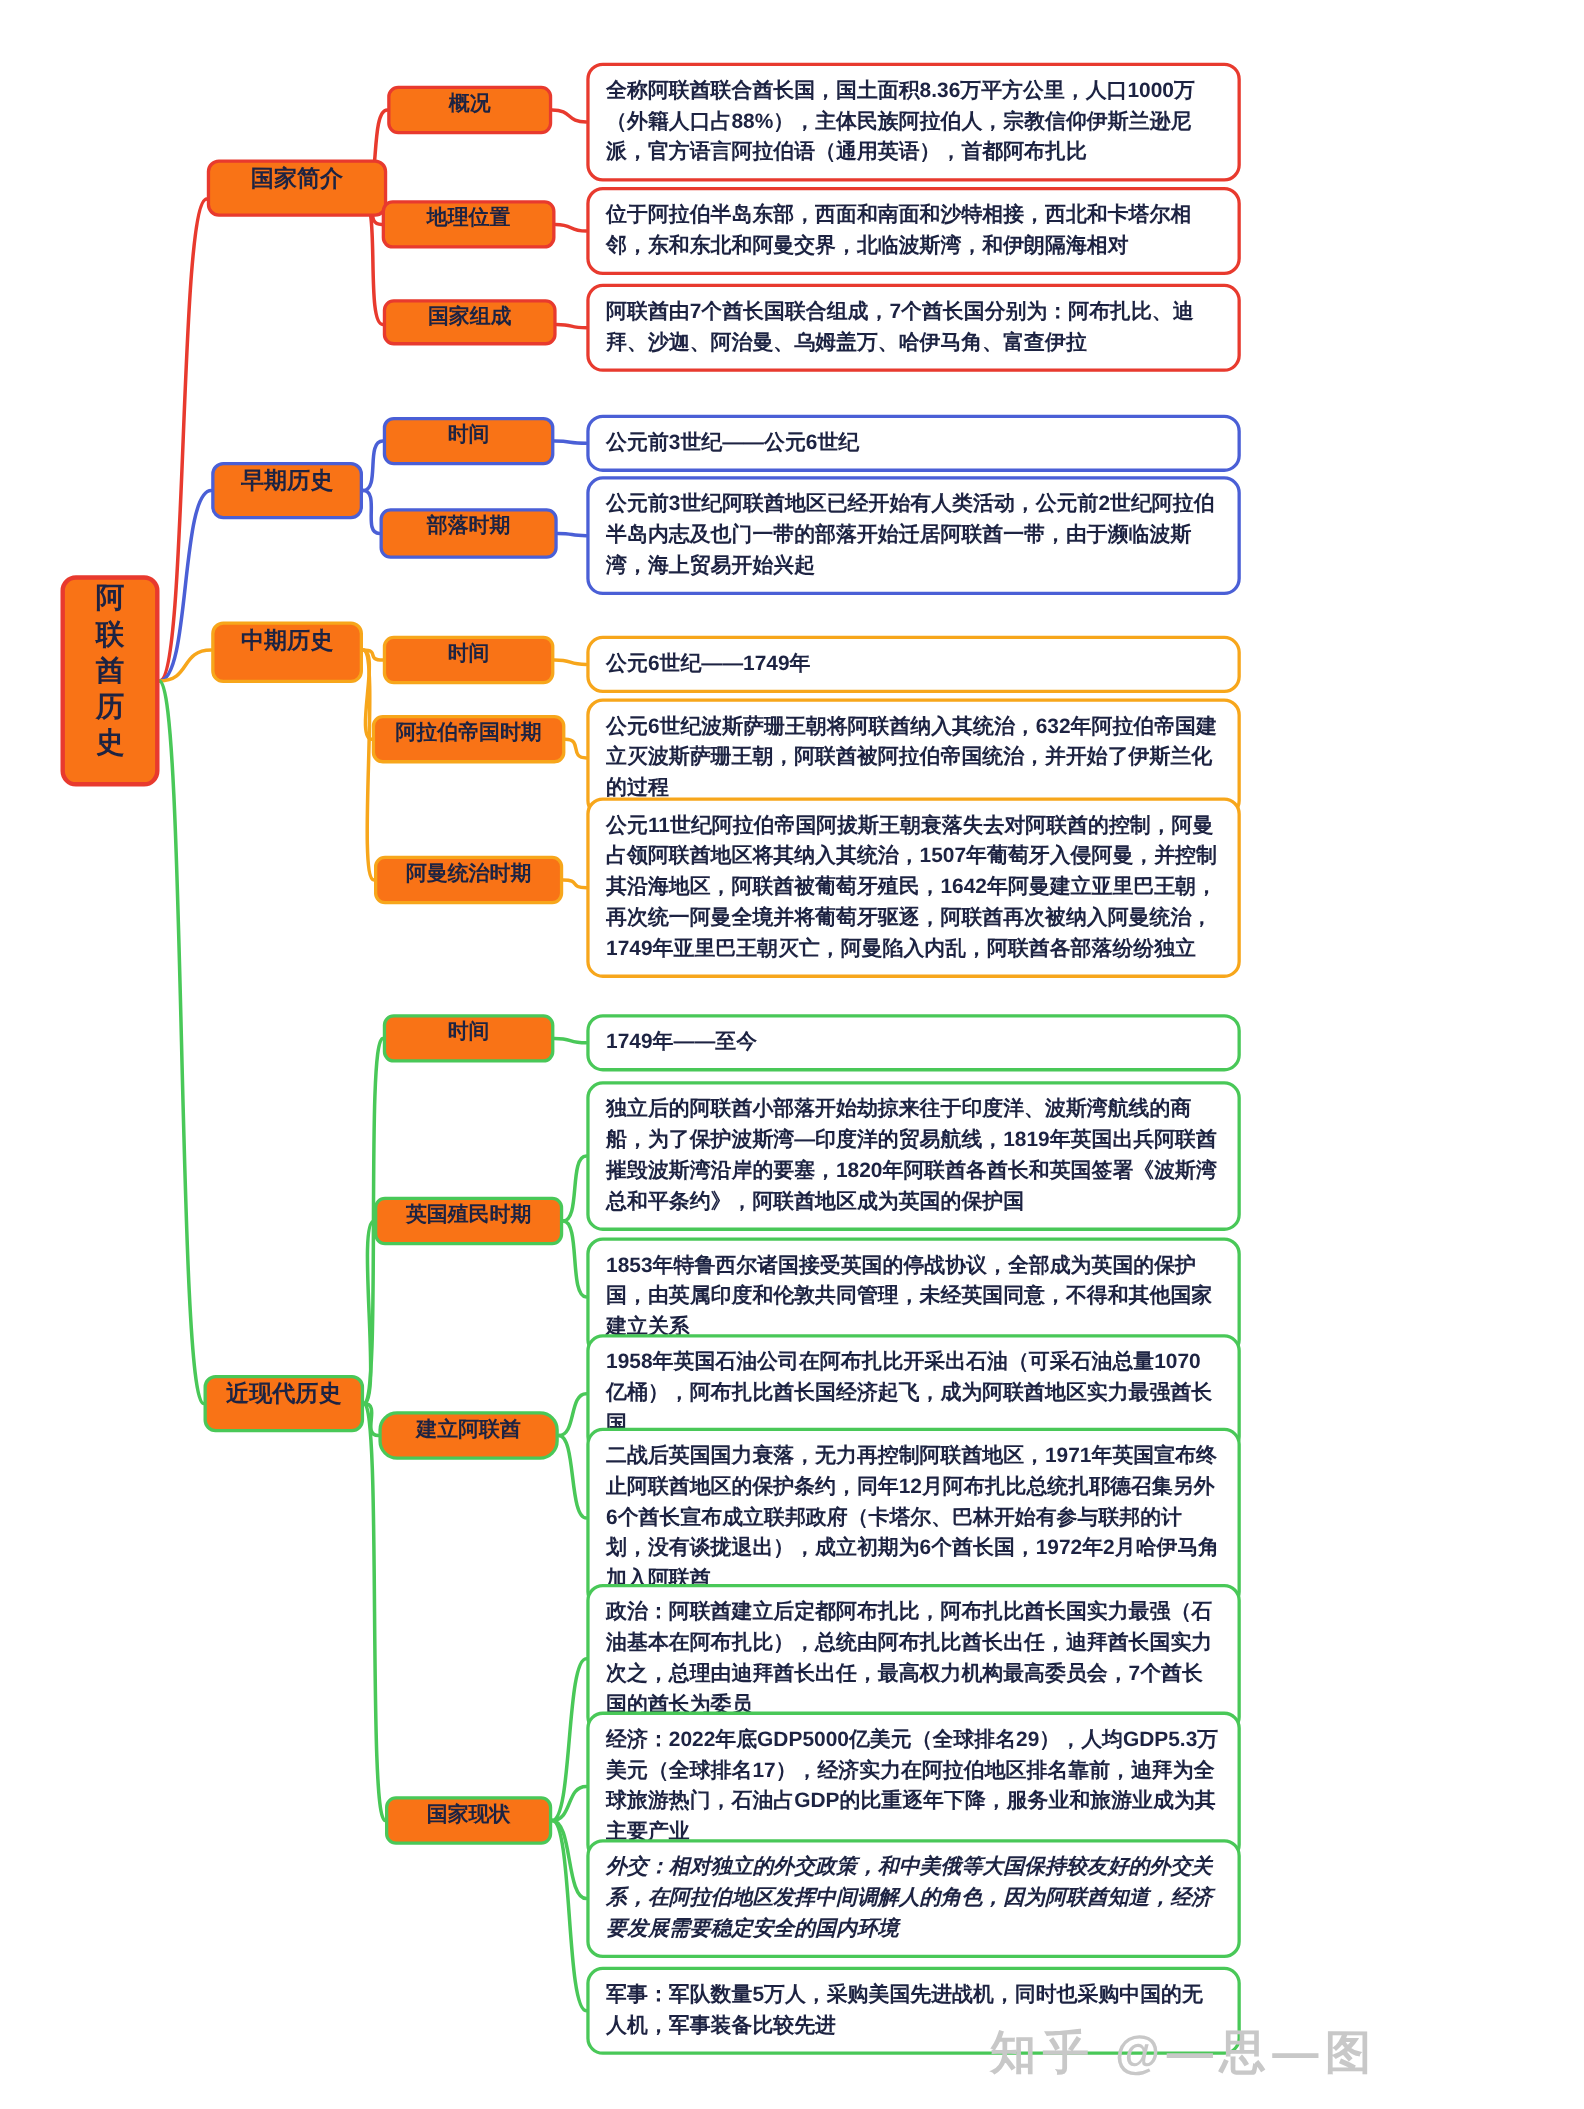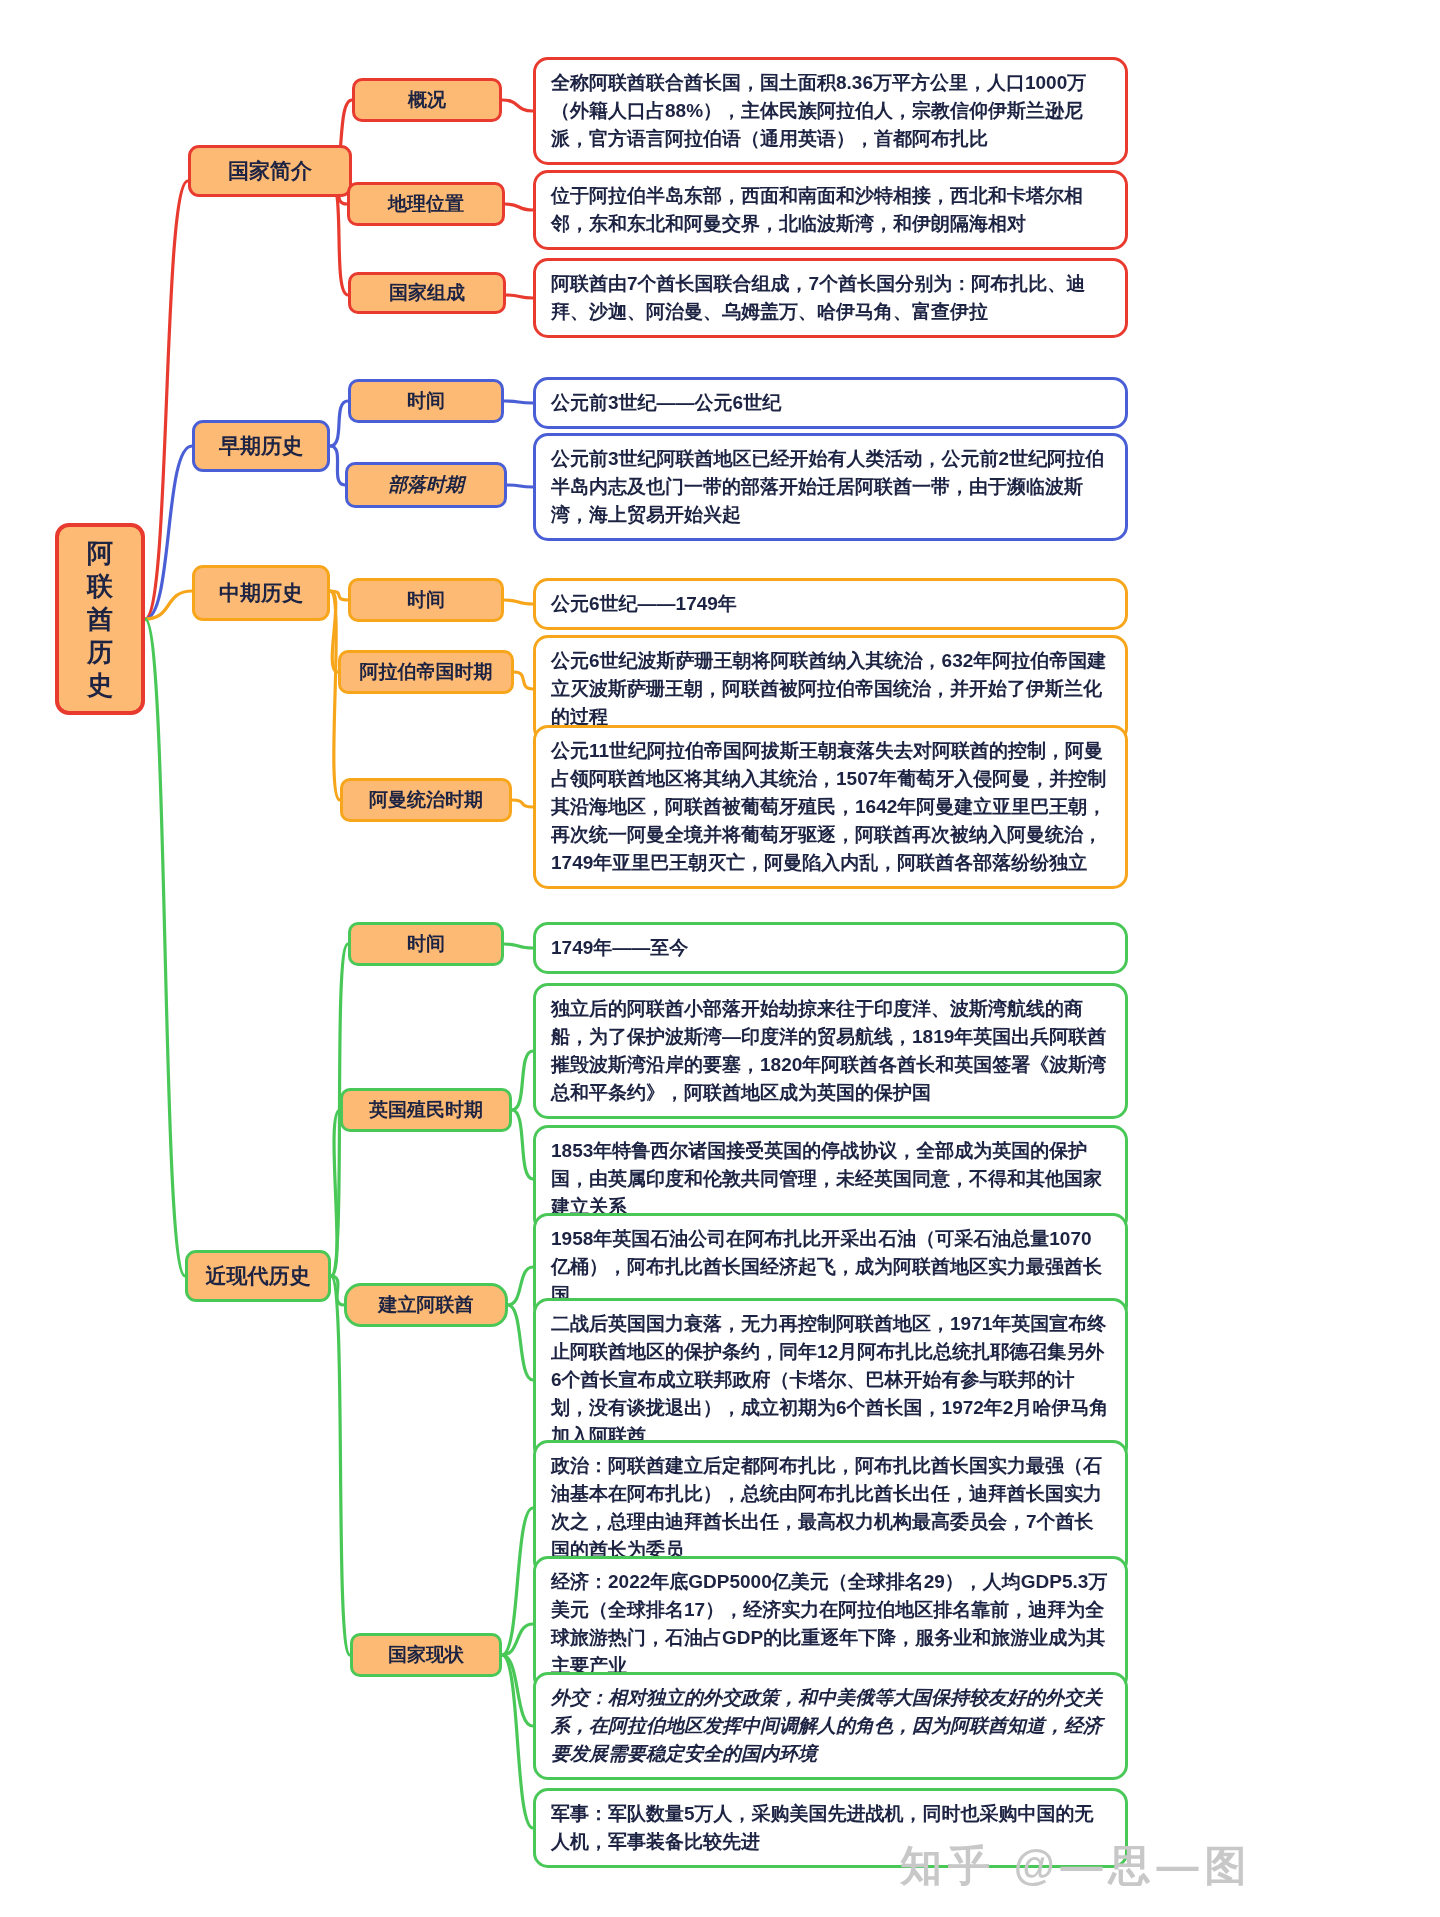--- a/index.html
+++ b/index.html
@@ -2,22 +2,22 @@
 <html><head>
 <meta charset="utf-8">
 <style>
   html,body { margin:0; padding:0; background:#ffffff; }
   #canvas {
     position:relative; width:1440px; height:1917px; background:#ffffff;
     font-family:"Liberation Sans","DejaVu Sans",sans-serif; overflow:hidden;
   }
   #connectors { position:absolute; left:0; top:0; pointer-events:none; }
   .node {
-    position:absolute; background:#fdba74; border:3px solid #888; border-radius:10px;
-    display:flex; align-items:center; justify-content:center;
+    position:absolute; background:#f97316; border:3px solid #888; border-radius:10px;
+    display:flex; align-items:flex-start; justify-content:center;
     font-weight:bold; color:#1d2342; box-sizing:border-box; text-align:center;
   }
   .root {
     border-width:4px; border-radius:14px; font-size:26px;
   }
   .root .vtext { width:30px; word-break:break-all; line-height:33px; text-align:center; }
   .lv1 { font-size:21px; border-radius:11px; }
   .lv2 { font-size:19px; border-radius:10px; }
   .detail {
     position:absolute; left:533px; width:595px; background:#fff;
@@ -30,21 +30,21 @@
   #n-b2 { left:192px; top:420px;  width:138px; height:52px; }
   #n-b3 { left:192px; top:565px;  width:138px; height:56px; }
   #n-b4 { left:185px; top:1250px; width:146px; height:52px; }
   
   #root { left:55px; top:523px; width:90px; height:192px; }
   
   #n-b1c1 { left:352px; top:78px;   width:150px; height:44px; }
   #n-b1c2 { left:347px; top:182px;  width:158px; height:44px; }
   #n-b1c3 { left:348px; top:272px;  width:158px; height:42px; }
   #n-b2c1 { left:348px; top:379px;  width:156px; height:44px; }
-  #n-b2c2 { left:345px; top:462px;  width:162px; height:46px;font-style:italic; }
+  #n-b2c2 { left:345px; top:462px;  width:162px; height:46px; }
   #n-b3c1 { left:348px; top:578px;  width:156px; height:44px; }
   #n-b3c2 { left:338px; top:650px;  width:176px; height:44px; }
   #n-b3c3 { left:340px; top:778px;  width:172px; height:44px; }
   #n-b4c1 { left:348px; top:922px;  width:156px; height:44px; }
   #n-b4c2 { left:340px; top:1088px; width:172px; height:44px; }
   #n-b4c3 { left:344px; top:1283px; width:164px; height:44px;border-radius:17px; }
   #n-b4c4 { left:350px; top:1633px; width:152px; height:44px; }
   
   #d-b1c1   { top:57px;   }
   #d-b1c2   { top:170px;  }

